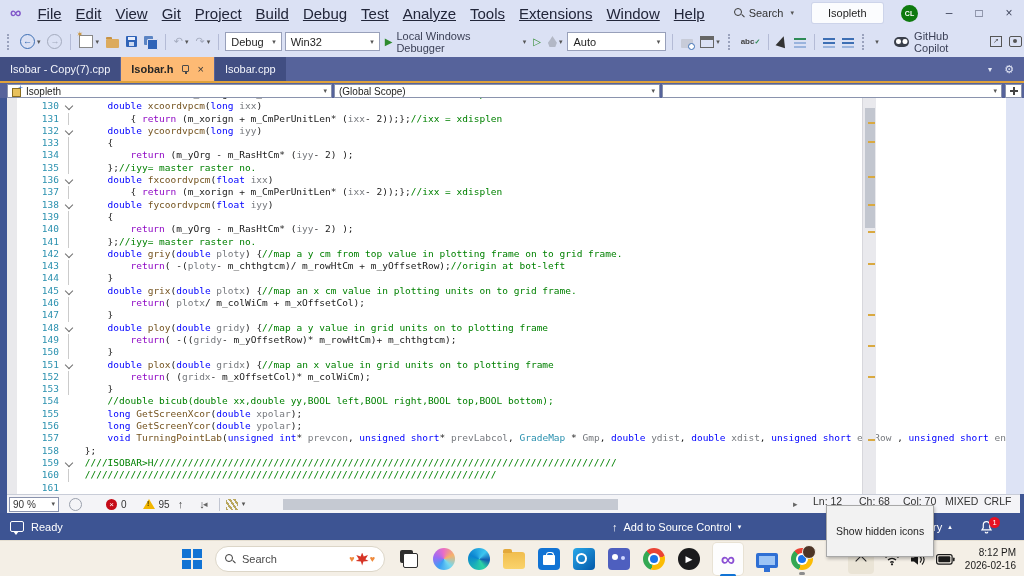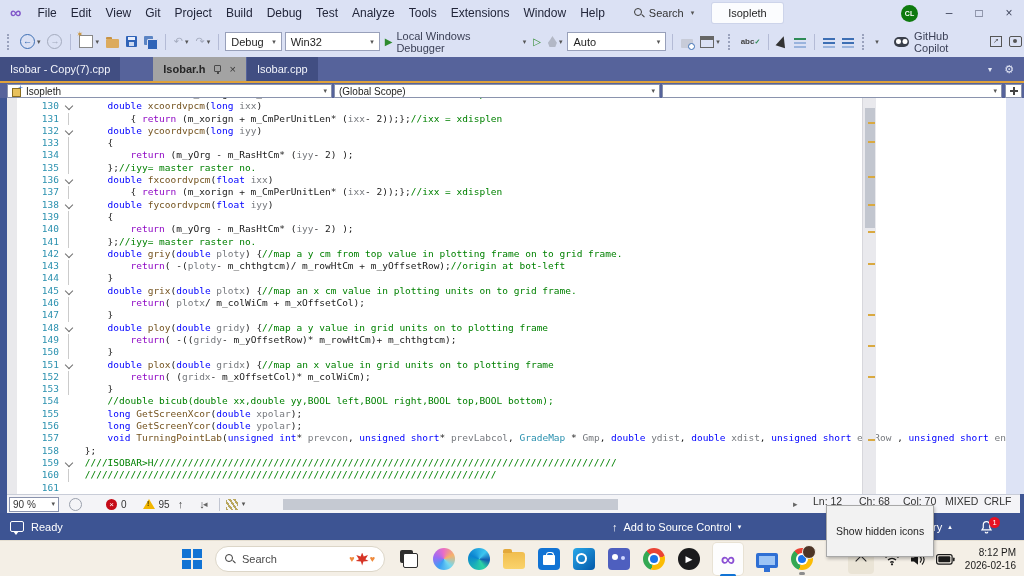--- a/index.html
+++ b/index.html
@@ -4,21 +4,21 @@
 <style>
   html,body{margin:0;padding:0;}
   body{width:1024px;height:576px;position:relative;overflow:hidden;
        font-family:"Liberation Sans",sans-serif;background:#dde3f5;
        -webkit-font-smoothing:antialiased;}
   .abs{position:absolute;}
 
   
   #titlebar{left:0;top:0;width:1024px;height:26px;background:#dbe1f4;display:flex;align-items:center;}
   #vs-logo{font-size:16px;font-weight:bold;color:#8056c9;padding:0 9px 0 10px;}
-  .menu{font-size:12px;color:#22263a;padding:0 7px;cursor:default;}
+  .menu{font-size:15px;color:#22263a;padding:0 7px;cursor:default;text-decoration:underline;}
   #title-search{display:flex;align-items:center;gap:5px;margin-left:14px;font-size:11px;color:#333;padding:2px 8px;}
   .mag{position:relative;width:10px;height:10px;}
   .mag::before{content:"";position:absolute;left:0;top:0;width:6px;height:6px;border:1.3px solid #3a3a3a;border-radius:50%;}
   .mag::after{content:"";position:absolute;left:7px;top:7px;width:3.5px;height:1.4px;background:#3a3a3a;transform:rotate(45deg);}
   #solution-pill{background:#fbfcfe;border-radius:2px;padding:4px 16px;font-size:11px;color:#1f1f1f;margin-left:10px;box-shadow:0 0 0 1px #cdd4ea;}
   #titlebar-right{margin-left:auto;display:flex;align-items:center;}
   #avatar{width:17px;height:17px;border-radius:50%;background:#0e7a0e;color:#fff;font-size:7px;font-weight:bold;display:flex;align-items:center;justify-content:center;margin-right:16px;}
   .winbtn{width:30px;height:26px;display:flex;align-items:center;justify-content:center;font-size:12px;color:#41475e;}
 
   
@@ -58,21 +58,21 @@
   .ic-copilot::before{content:"";position:absolute;left:2.5px;top:2.5px;width:4.5px;height:4.5px;background:#fff;border-radius:50%;box-shadow:6.5px 0 0 #fff;}
   .ic-share{width:10px;height:9px;border:1px solid #555;font-size:7px;line-height:8px;text-align:center;color:#555;}
   .ic-feedback{width:11px;height:9px;border:1px solid #555;border-radius:2px;}
   .ic-feedback::after{content:"";position:absolute;left:3px;top:2px;width:4px;height:4px;border-radius:50%;background:#555;}
   .flame{width:9px;height:11px;background:#b3b8c6;clip-path:polygon(50% 0,78% 35%,100% 62%,82% 100%,18% 100%,0 62%,25% 35%);}
 
   
   #tabrow{left:0;top:57px;width:1024px;height:24px;background:#56639b;display:flex;align-items:stretch;}
   .tab{display:flex;align-items:center;padding:0 10px;font-size:11px;margin-right:1px;}
   .tab.inactive{background:#414e82;color:#f2f4fb;}
-  .tab.active{background:#a3a3a3;color:#262626;font-weight:bold;margin-left:32px;}
+  .tab.active{background:#fdba74;color:#262626;font-weight:bold;}
   .pin{position:relative;width:9px;height:10px;margin-left:8px;}
   .pin::before{content:"";position:absolute;left:1px;top:1px;width:5px;height:5px;border:1.2px solid #4a4a4a;border-radius:1px;}
   .pin::after{content:"";position:absolute;left:4px;top:7px;width:1.2px;height:3px;background:#4a4a4a;}
   .tabclose{margin-left:7px;font-weight:normal;font-size:11px;color:#3a3a3a;}
   #tabrow-controls{margin-left:auto;display:flex;align-items:center;gap:12px;padding-right:10px;color:#e3e7f5;}
   #tabrow-controls .tc-dd{font-size:8px;}
   #tabrow-controls .tc-gear{font-size:11px;}
 
   
   #navrow{left:0;top:81px;width:1024px;height:17px;background:#56639b;border-top:2px solid #dfa23b;box-sizing:border-box;}

